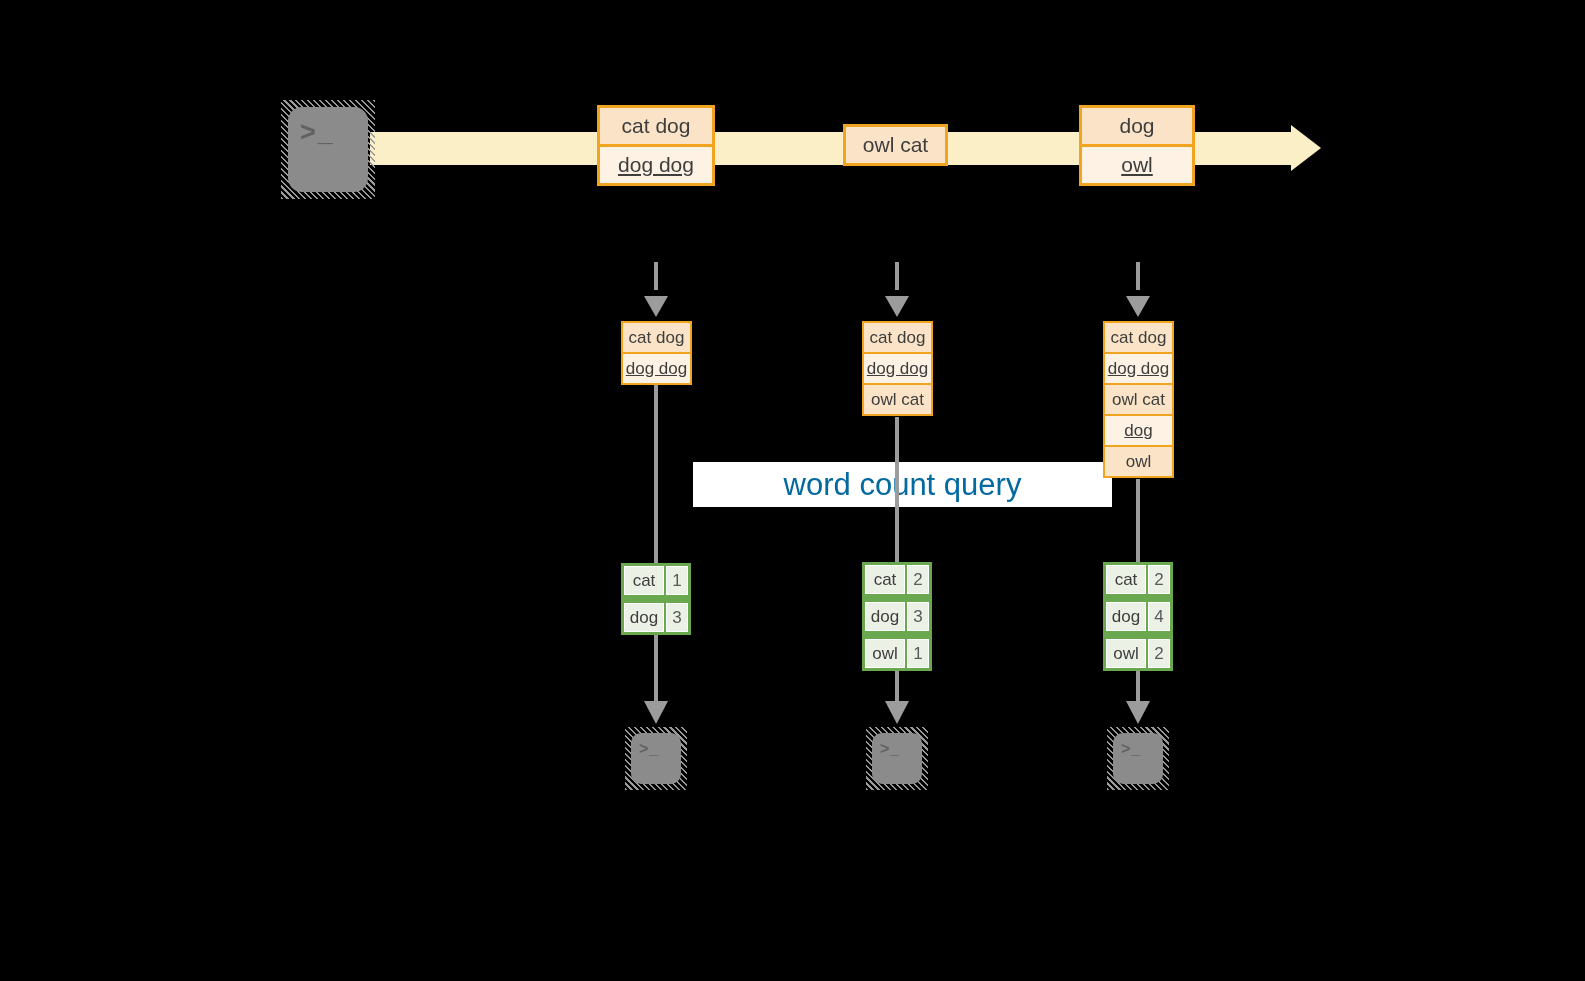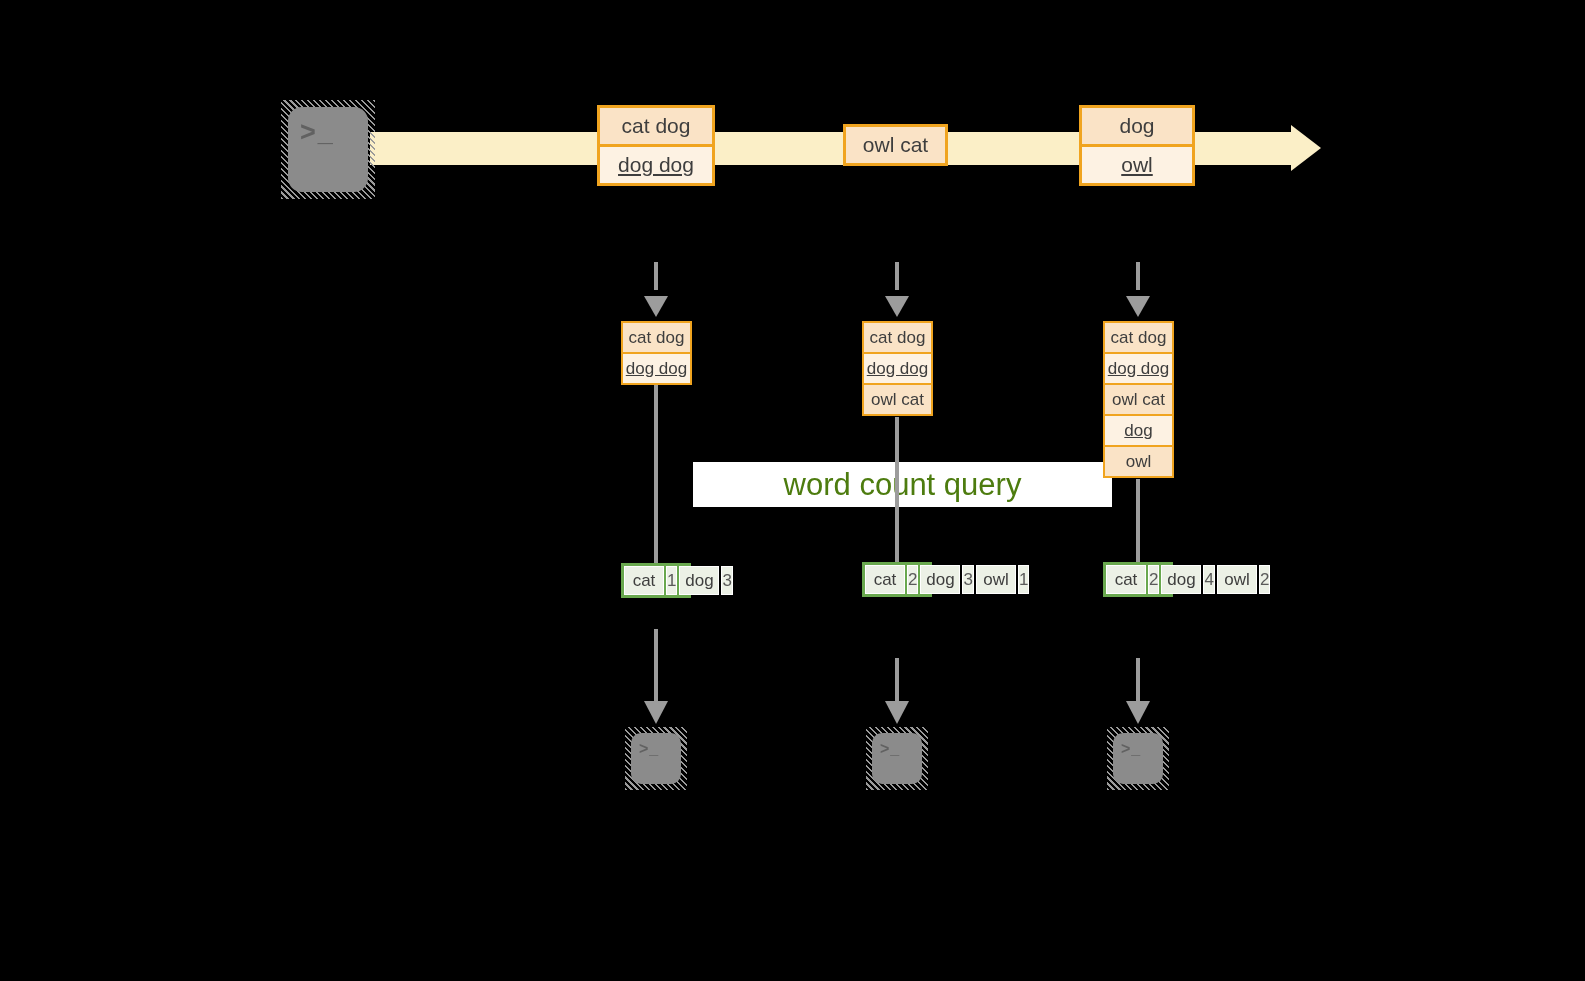--- a/index.html
+++ b/index.html
@@ -49,24 +49,24 @@
   .st1{top:321px;} .st2{top:321px;} .st3{top:321px;z-index:3;}
   
   .dash{position:absolute;left:calc(var(--cx) - 2px);top:262px;width:4px;height:28px;background:var(--gray);z-index:1;}
   .dhead{position:absolute;left:calc(var(--cx) - 12px);top:296px;width:0;height:0;z-index:1;
     border-left:12px solid transparent;border-right:12px solid transparent;border-top:21px solid var(--gray);}
   
   .conn{position:absolute;left:calc(var(--cx) - 2px);width:4px;background:var(--gray);z-index:1;}
   .conn.over{z-index:4;}
   
   .qlabel{position:absolute;left:693px;top:462px;width:419px;height:45px;background:#fff;z-index:2;
-    display:flex;align-items:center;justify-content:center;font-size:31px;color:#4d7c0f;}
+    display:flex;align-items:center;justify-content:center;font-size:31px;color:#0369a1;}
   
   .ctable{position:absolute;left:calc(var(--cx) - 35px);top:562px;width:64px;z-index:2;
-    background:var(--green);border:3px solid var(--green);display:flex;flex-direction:row;gap:2px;}
+    background:var(--green);border:3px solid var(--green);display:flex;flex-direction:column;gap:8px;}
   .crow{display:flex;gap:2px;}
   .cword,.cnum{background:var(--cellgreen);border:1px solid #fff;height:27px;
     display:flex;align-items:center;justify-content:center;color:var(--ink);font-size:17px;}
   .cword{width:38px;}
   .cnum{flex:1;color:#5a5a5a;}
   .ct1{top:563px;}
   
   .bline{position:absolute;left:calc(var(--cx) - 2px);width:4px;background:var(--gray);z-index:1;}
   .bhead{position:absolute;left:calc(var(--cx) - 12px);top:701px;width:0;height:0;z-index:1;
     border-left:12px solid transparent;border-right:12px solid transparent;border-top:23px solid var(--gray);}

